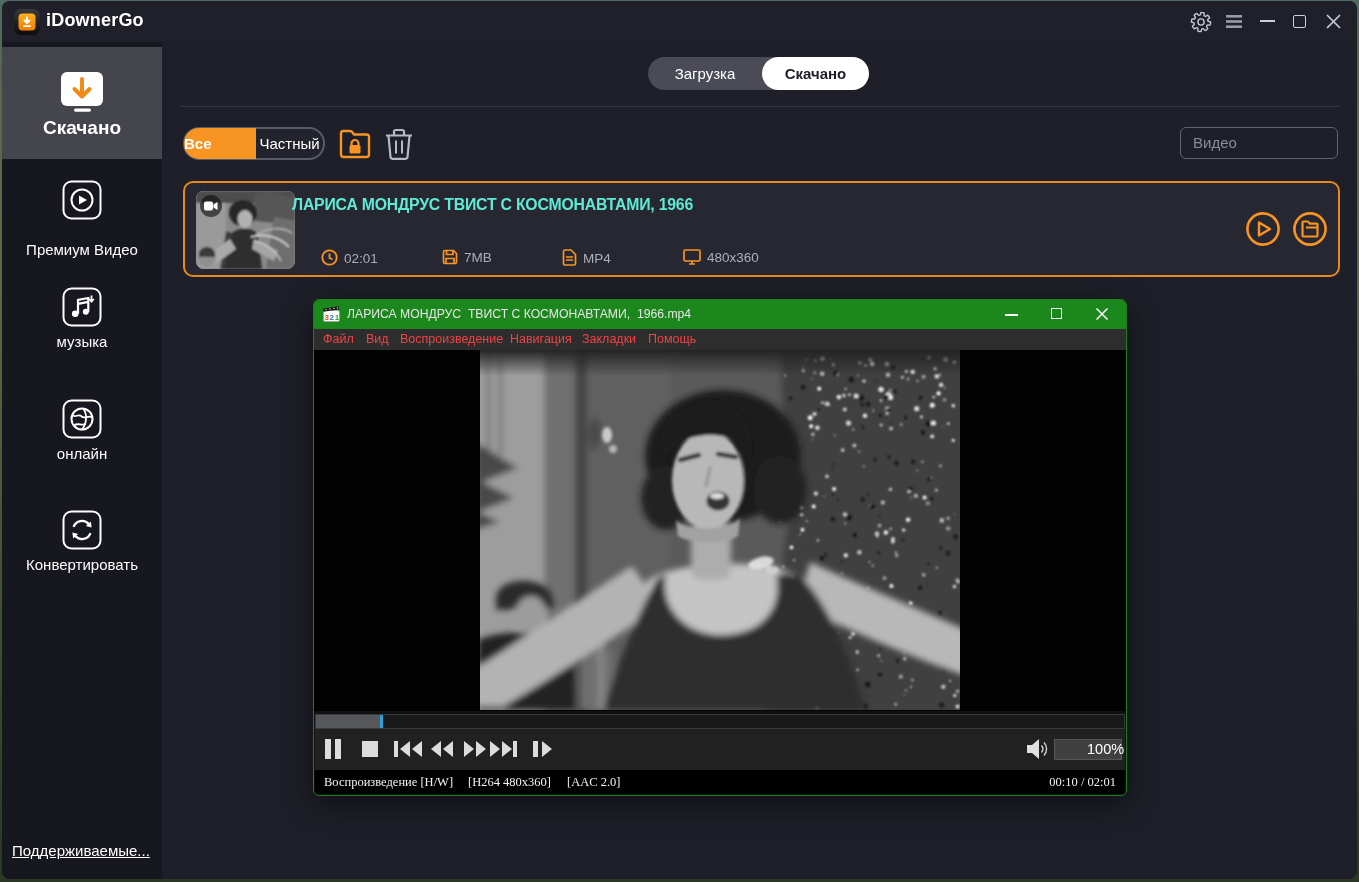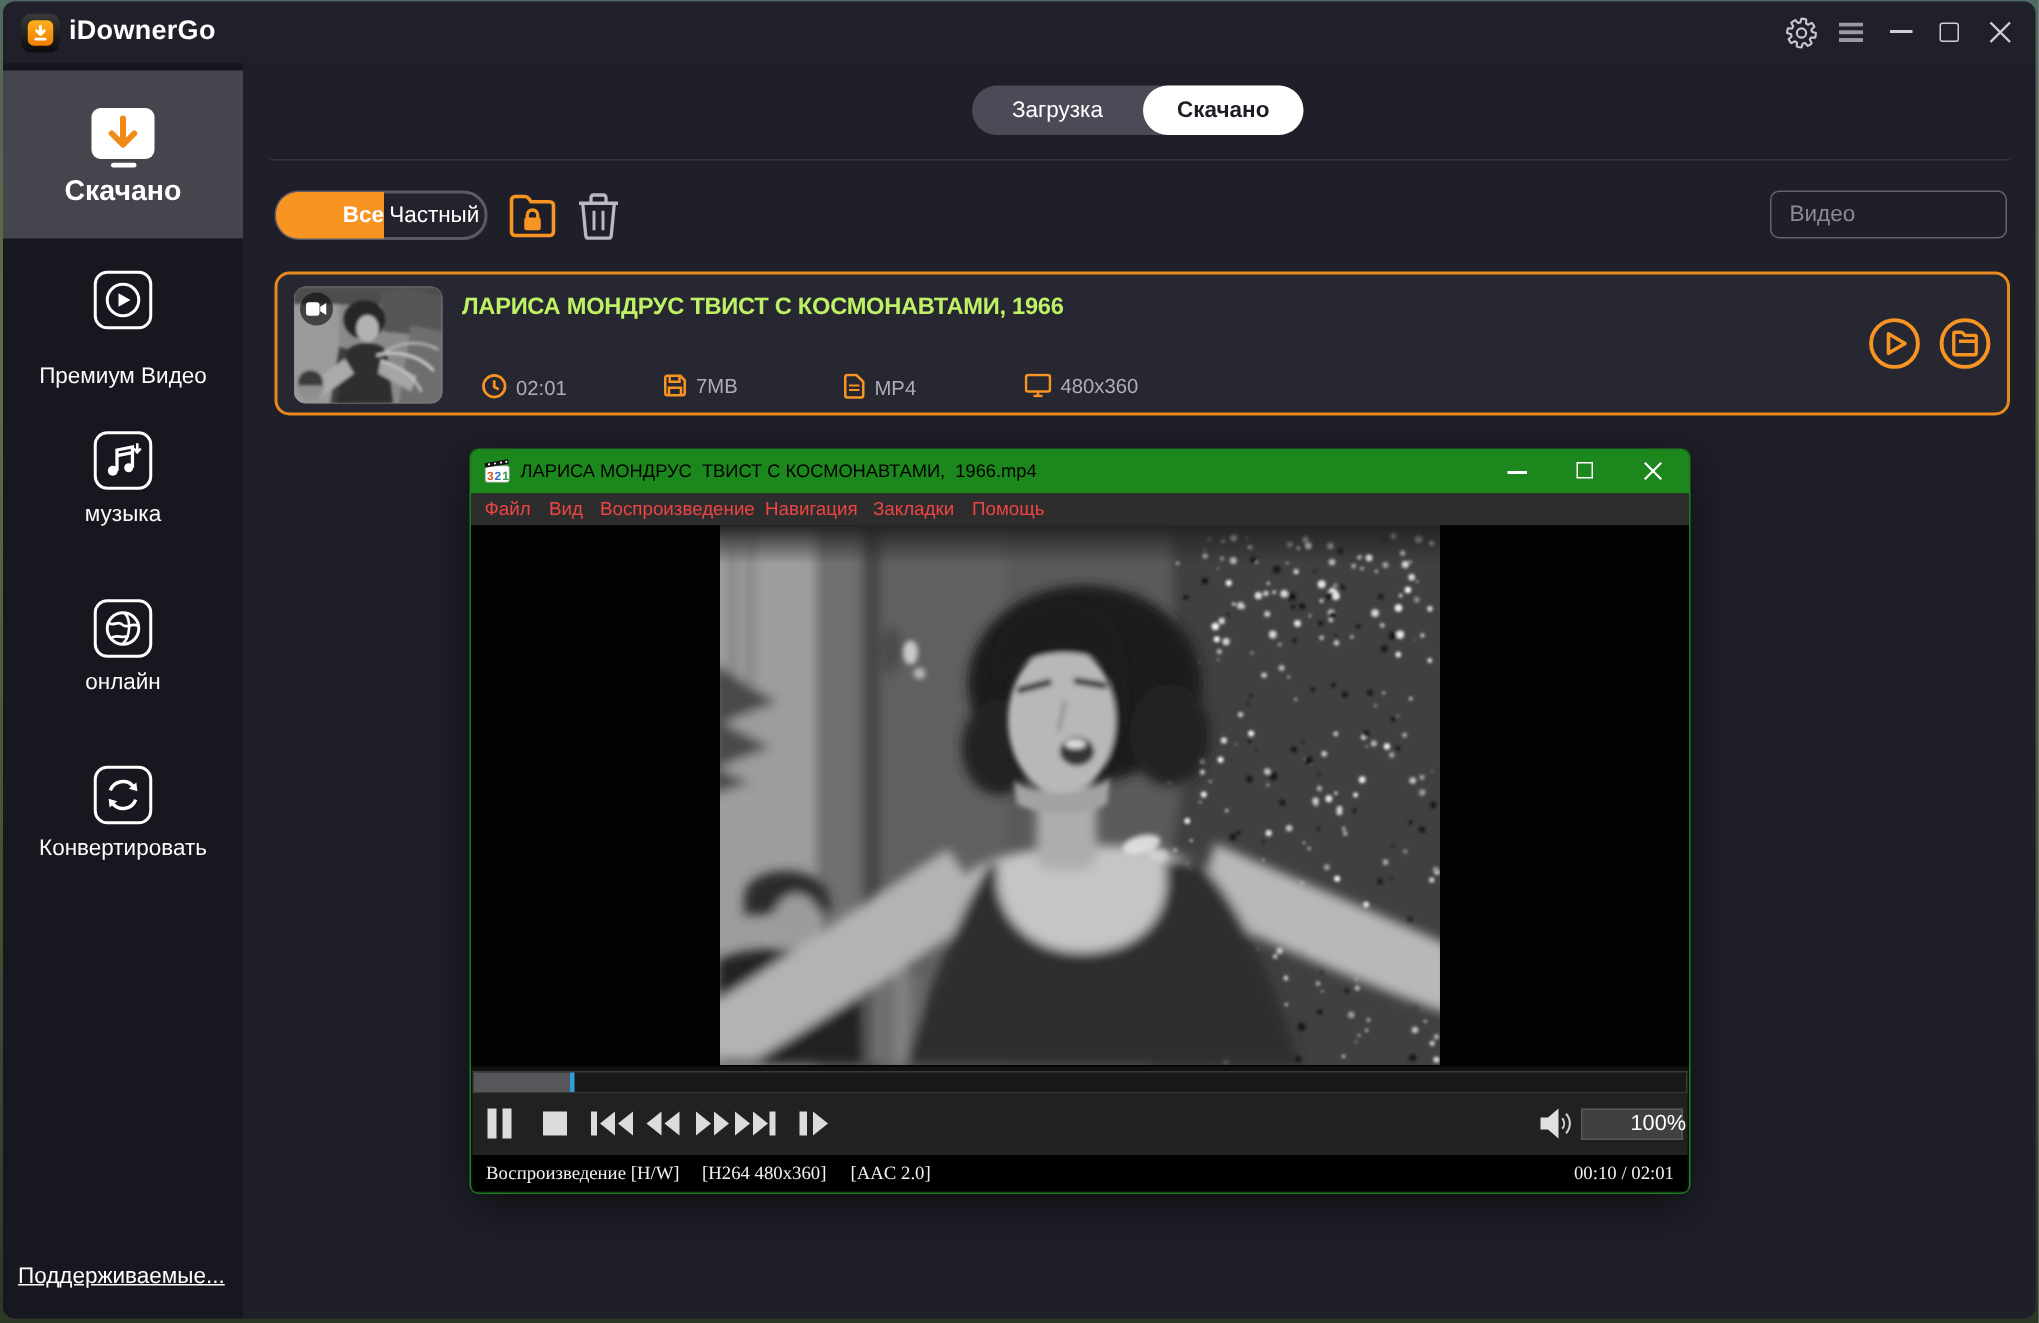--- a/index.html
+++ b/index.html
@@ -24,36 +24,36 @@
   #supported { position:absolute; left:10px; bottom:20px; font-size:15px; color:#fff; text-decoration:underline; }
   
   #main { position:absolute; left:160px; top:41px; right:0; bottom:0; background:#1f1f29; }
   #toggle { position:absolute; left:486px; top:15px; width:221px; height:33px; background:#4b4b57; border-radius:17px; }
   #toggle .on { position:absolute; right:0; top:0; width:107px; height:33px; background:#fff; border-radius:17px;
      color:#1d1d26; font-size:15px; font-weight:bold; text-align:center; line-height:33px; }
   #toggle .off { position:absolute; left:0; top:0; width:114px; height:33px; color:#fff; font-size:15px; text-align:center; line-height:33px; }
   #hrule { position:absolute; left:18px; top:64px; right:17px; height:1px; background:#35353f; }
   #seg { position:absolute; left:21px; top:85px; width:142px; height:33px; border:2px solid #5b5b66; border-radius:16px; background:#23232d; }
   #seg .all { position:absolute; left:-1px; top:-1px; width:72px; height:31px; background:#f79422; border-radius:15px 0 0 15px;
-     color:#fff; font-size:15px; font-weight:bold; text-align:right; line-height:31px; }
+     color:#fff; font-size:15px; font-weight:bold; text-align:left; line-height:31px; }
   #seg .priv { position:absolute; left:71px; top:0; right:0; height:29px; color:#fff; font-size:15px; text-align:center; line-height:29px; }
   #searchbox { position:absolute; right:19px; top:85px; width:158px; height:32px; border:1px solid #63636e; border-radius:6px;
      font-size:15px; color:#8b8b97; line-height:30px; padding-left:12px; }
   
   #card { position:absolute; left:21px; top:139px; width:1157px; height:96px; background:#272732; border:2px solid #e8891d; border-radius:10px; }
   #thumb { position:absolute; left:11px; top:8px; width:99px; height:78px; border-radius:8px; overflow:hidden; background:#888; }
-  #cardtitle { position:absolute; left:123px; top:13px; font-size:15.8px; font-weight:bold; color:#bef264; letter-spacing:-0.2px; }
+  #cardtitle { position:absolute; left:107px; top:13px; font-size:15.8px; font-weight:bold; color:#5eead4; letter-spacing:-0.2px; }
   .meta { position:absolute; top:66px; height:18px; color:#aeaeb9; font-size:13.5px; line-height:18px;text-align:right; }
   .meta svg { vertical-align:-3px; margin-right:6px; }
   .cbtn { position:absolute; top:28px; width:36px; height:36px; }
   
   #player { position:absolute; left:311px; top:298px; width:814px; height:497px; background:#111;
      border:1px solid #1c7d1c; border-radius:6px; overflow:hidden; box-shadow:0 8px 30px rgba(0,0,0,.55); }
   #ptitle { position:absolute; left:0; top:0; width:100%; height:29px; background:#1c871c; }
-  #ptitle .txt { position:absolute; left:33px; top:7px; font-size:12.2px; color:#000000; }
+  #ptitle .txt { position:absolute; left:33px; top:7px; font-size:12.2px; color:#e5e5e5; }
   #pmenu { position:absolute; left:0; top:29px; width:100%; height:21px; background:#2d2d2d; color:#ef4444; font-size:12.5px; }
   #pmenu span { position:absolute; top:3px; }
   #pvideo { position:absolute; left:0; top:50px; width:100%; height:361px; background:#020202; }
   #frame { position:absolute; left:166px; top:0; width:480px; height:360px; }
   #seek { position:absolute; left:1px; top:414px; right:1px; height:15px; background:#191919; border:1px solid #3a3a3a; }
   #seek .fill { position:absolute; left:0; top:0; width:66px; height:13px; background:#55575b; }
   #seek .cur { position:absolute; left:64px; top:0; width:3px; height:13px; background:#2e9fd8; }
   #pctrl { position:absolute; left:1px; top:429px; right:1px; height:41px; background:#212121; }
   #pstatus { position:absolute; left:1px; top:470px; right:1px; bottom:1px; background:#000; color:#f2f2f2; font-size:12.5px;font-family:Liberation Serif, serif; }
   #volbox { position:absolute; right:3px; top:10px; width:68px; height:21px; background:#404040; border:1px solid #565656;

